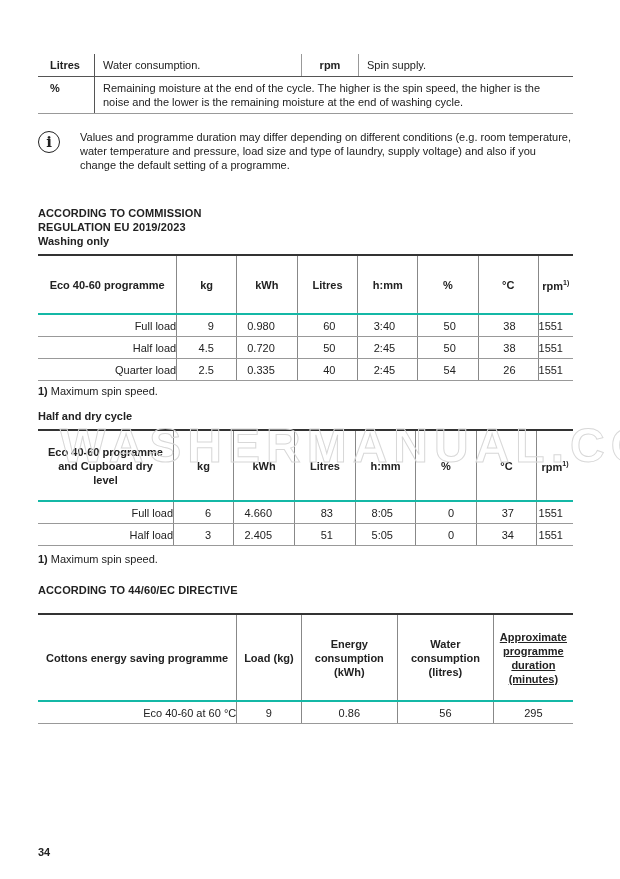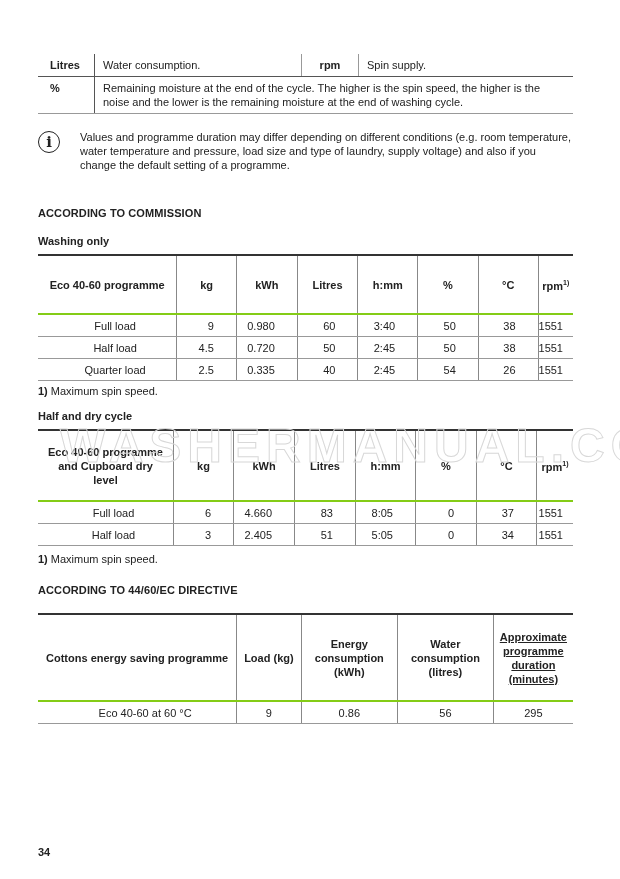--- a/index.html
+++ b/index.html
@@ -18,24 +18,24 @@
                font-family: "DejaVu Serif", serif; font-weight: bold; font-size: 15px; text-align: center; line-height: 20px; }
   .info-text { left: 80px; top: 130px; width: 495px; font-size: 11px; line-height: 14px; }
   .h-section { font-weight: bold; font-size: 11px; line-height: 14px; letter-spacing: 0.1px; }
   .h-sub { font-weight: bold; font-size: 11px; }
   .footnote { font-size: 11px; text-align: center; }
   .footnote b { font-weight: bold; }
   
   table.dt { position: absolute; border-collapse: collapse; }
   table.dt th, table.dt td { font-size: 11px; padding: 0; }
   table.dt thead tr { border-top: 2px solid #333; }
-  table.dt thead th { border-bottom: 2px solid #84cc16; font-weight: bold; text-align: center; line-height: 14px; }
+  table.dt thead th { border-bottom: 2px solid #14b8a6; font-weight: bold; text-align: center; line-height: 14px; }
   table.dt th + th, table.dt td + td { border-left: 1px solid #888; }
   table.dt tbody td { border-bottom: 1px solid #999; height: 21px; text-align: center; }
-  table.dt tbody td.lbl { text-align: center; padding-left: 16px; }
+  table.dt tbody td.lbl { text-align: right; padding-left: 16px; }
   table.dt tbody td.num { text-align: right; padding-right: 22px; }
   sup { font-size: 7px; vertical-align: 5px; }
   .watermark { position: absolute; left: 60px; top: 418px; font-size: 48px; font-weight: bold; letter-spacing: 6px;
                color: transparent; -webkit-text-stroke: 1px #d8d8d8; white-space: nowrap; }
   .page-no { left: 38px; top: 846px; font-weight: bold; font-size: 11px; }
 </style>
 </head>
 <body>
 
 <table class="legend">
@@ -51,20 +51,21 @@
     <td colspan="3">Remaining moisture at the end of the cycle. The higher is the spin speed, the higher is the noise and the lower is the remaining moisture at the end of washing cycle.</td>
   </tr>
 </tbody>
   </table>
 
 <div class="abs info-icon">i</div>
 <div class="abs info-text">Values and programme duration may differ depending on different conditions (e.g. room temperature, water temperature and pressure, load size and type of laundry, supply voltage) and also if you change the default setting of a programme.</div>
 
 <div class="abs h-section" style="left:38px; top:206px;">
   <div>ACCORDING TO COMMISSION</div>
+  <div>REGULATION EU 2019/2023</div>
 </div>
 
 <div class="abs h-sub" style="left:38px; top:235px;">Washing only</div>
 
 <table class="dt" style="left:38px; top:254px; width:535px;">
   <thead>
     <tr style="height:59px;">
       <th style="width:119px; padding:0 10px;">Eco 40-60 programme</th>
       <th style="width:59px;">kg</th>
       <th style="width:60px;">kWh</th>

